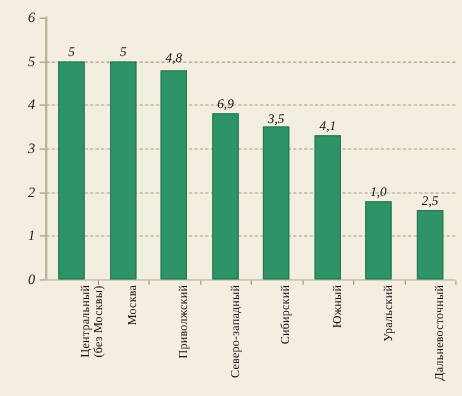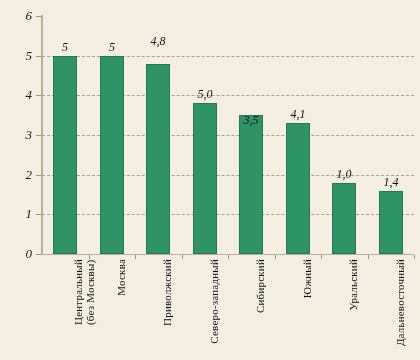--- a/index.html
+++ b/index.html
@@ -181,19 +181,19 @@
       <div class="cat-label" style="left: 162px;"><span>Приволжский</span></div>
       <div class="cat-label" style="left: 209px;"><span>Северо-западный</span></div>
       <div class="cat-label" style="left: 255px;"><span>Сибирский</span></div>
       <div class="cat-label" style="left: 302px;"><span>Южный</span></div>
       <div class="cat-label" style="left: 348px;"><span>Уральский</span></div>
       <div class="cat-label" style="left: 395px;"><span>Дальневосточный</span></div>
     </div>
 
 <div class="bar-value" style="left: 45px; width: 40px; top: 40.6667px;">5</div>
     <div class="bar-value" style="left: 92px; width: 40px; top: 40.6667px;">5</div>
-    <div class="bar-value" style="left: 138px; width: 40px; top: 35px;">4,8</div>
-    <div class="bar-value" style="left: 185px; width: 40px; top: 88.2667px;">5,0</div>
-    <div class="bar-value" style="left: 231px; width: 40px; top: 114px;">3,5</div>
+    <div class="bar-value" style="left: 138px; width: 40px; top: 46px;">4,8</div>
+    <div class="bar-value" style="left: 185px; width: 40px; top: 88.2667px;">6,9</div>
+    <div class="bar-value" style="left: 231px; width: 40px; top: 102px;">3,5</div>
     <div class="bar-value" style="left: 278px; width: 40px; top: 108.1px;">4,1</div>
     <div class="bar-value" style="left: 324px; width: 40px; top: 167.6px;">1,0</div>
-    <div class="bar-value" style="left: 371px; width: 40px; top: 175.533px;">1,4</div>
+    <div class="bar-value" style="left: 371px; width: 40px; top: 175.533px;">2,5</div>
   </div>
 
 </body></html>

